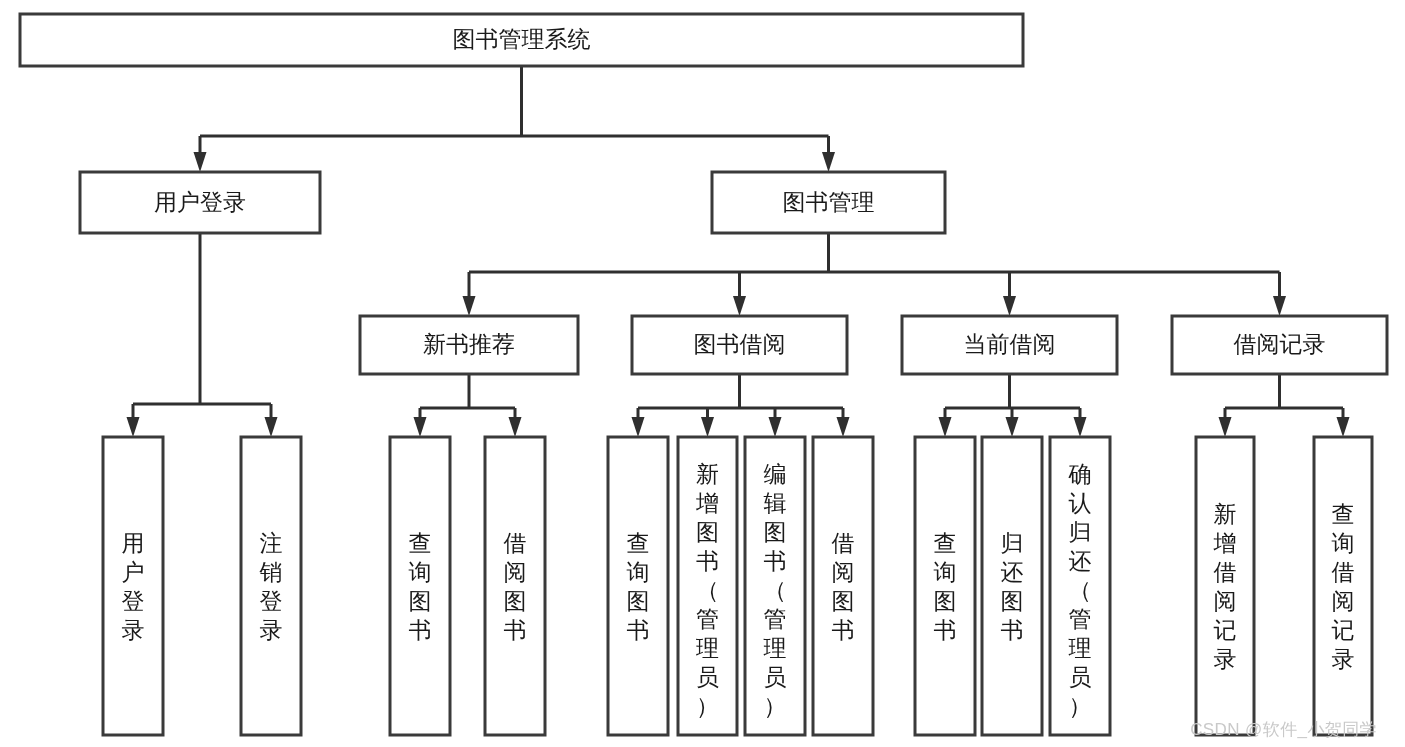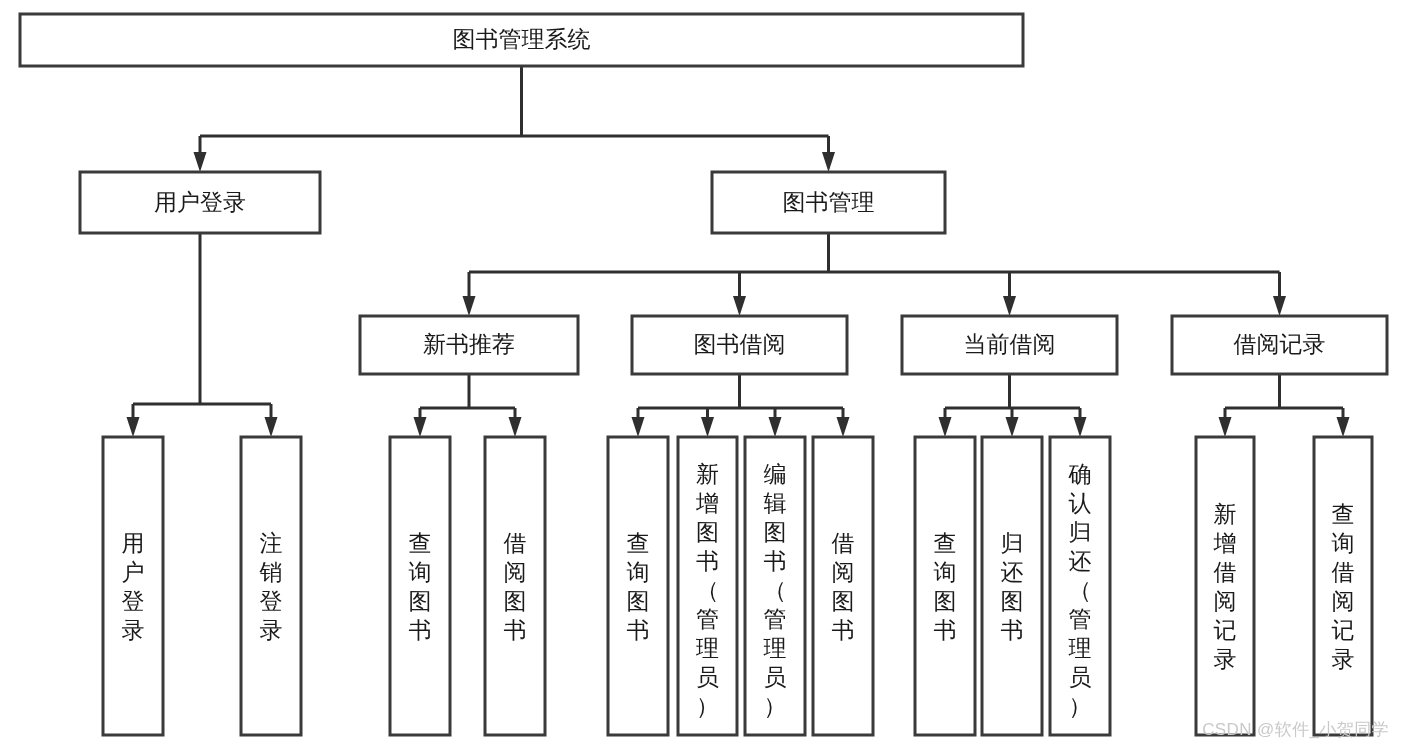--- a/index.html
+++ b/index.html
@@ -57,21 +57,21 @@
     dominant-baseline: middle;
   }
   .node-label-vertical {
     fill: #1a1a1a;
     font-family: "Liberation Sans", "DejaVu Sans", sans-serif;
     font-size: 23px;
     text-anchor: middle;
   }
   .watermark {
     position: absolute;
-    right: 16px;
+    right: 28px;
     bottom: 6px;
     font-family: "Liberation Sans", "DejaVu Sans", sans-serif;
     font-size: 17px;
     color: #c9c9c9;
     white-space: nowrap;
     letter-spacing: 0.4px;
     user-select: none;
   }
 </style>
 </head>

